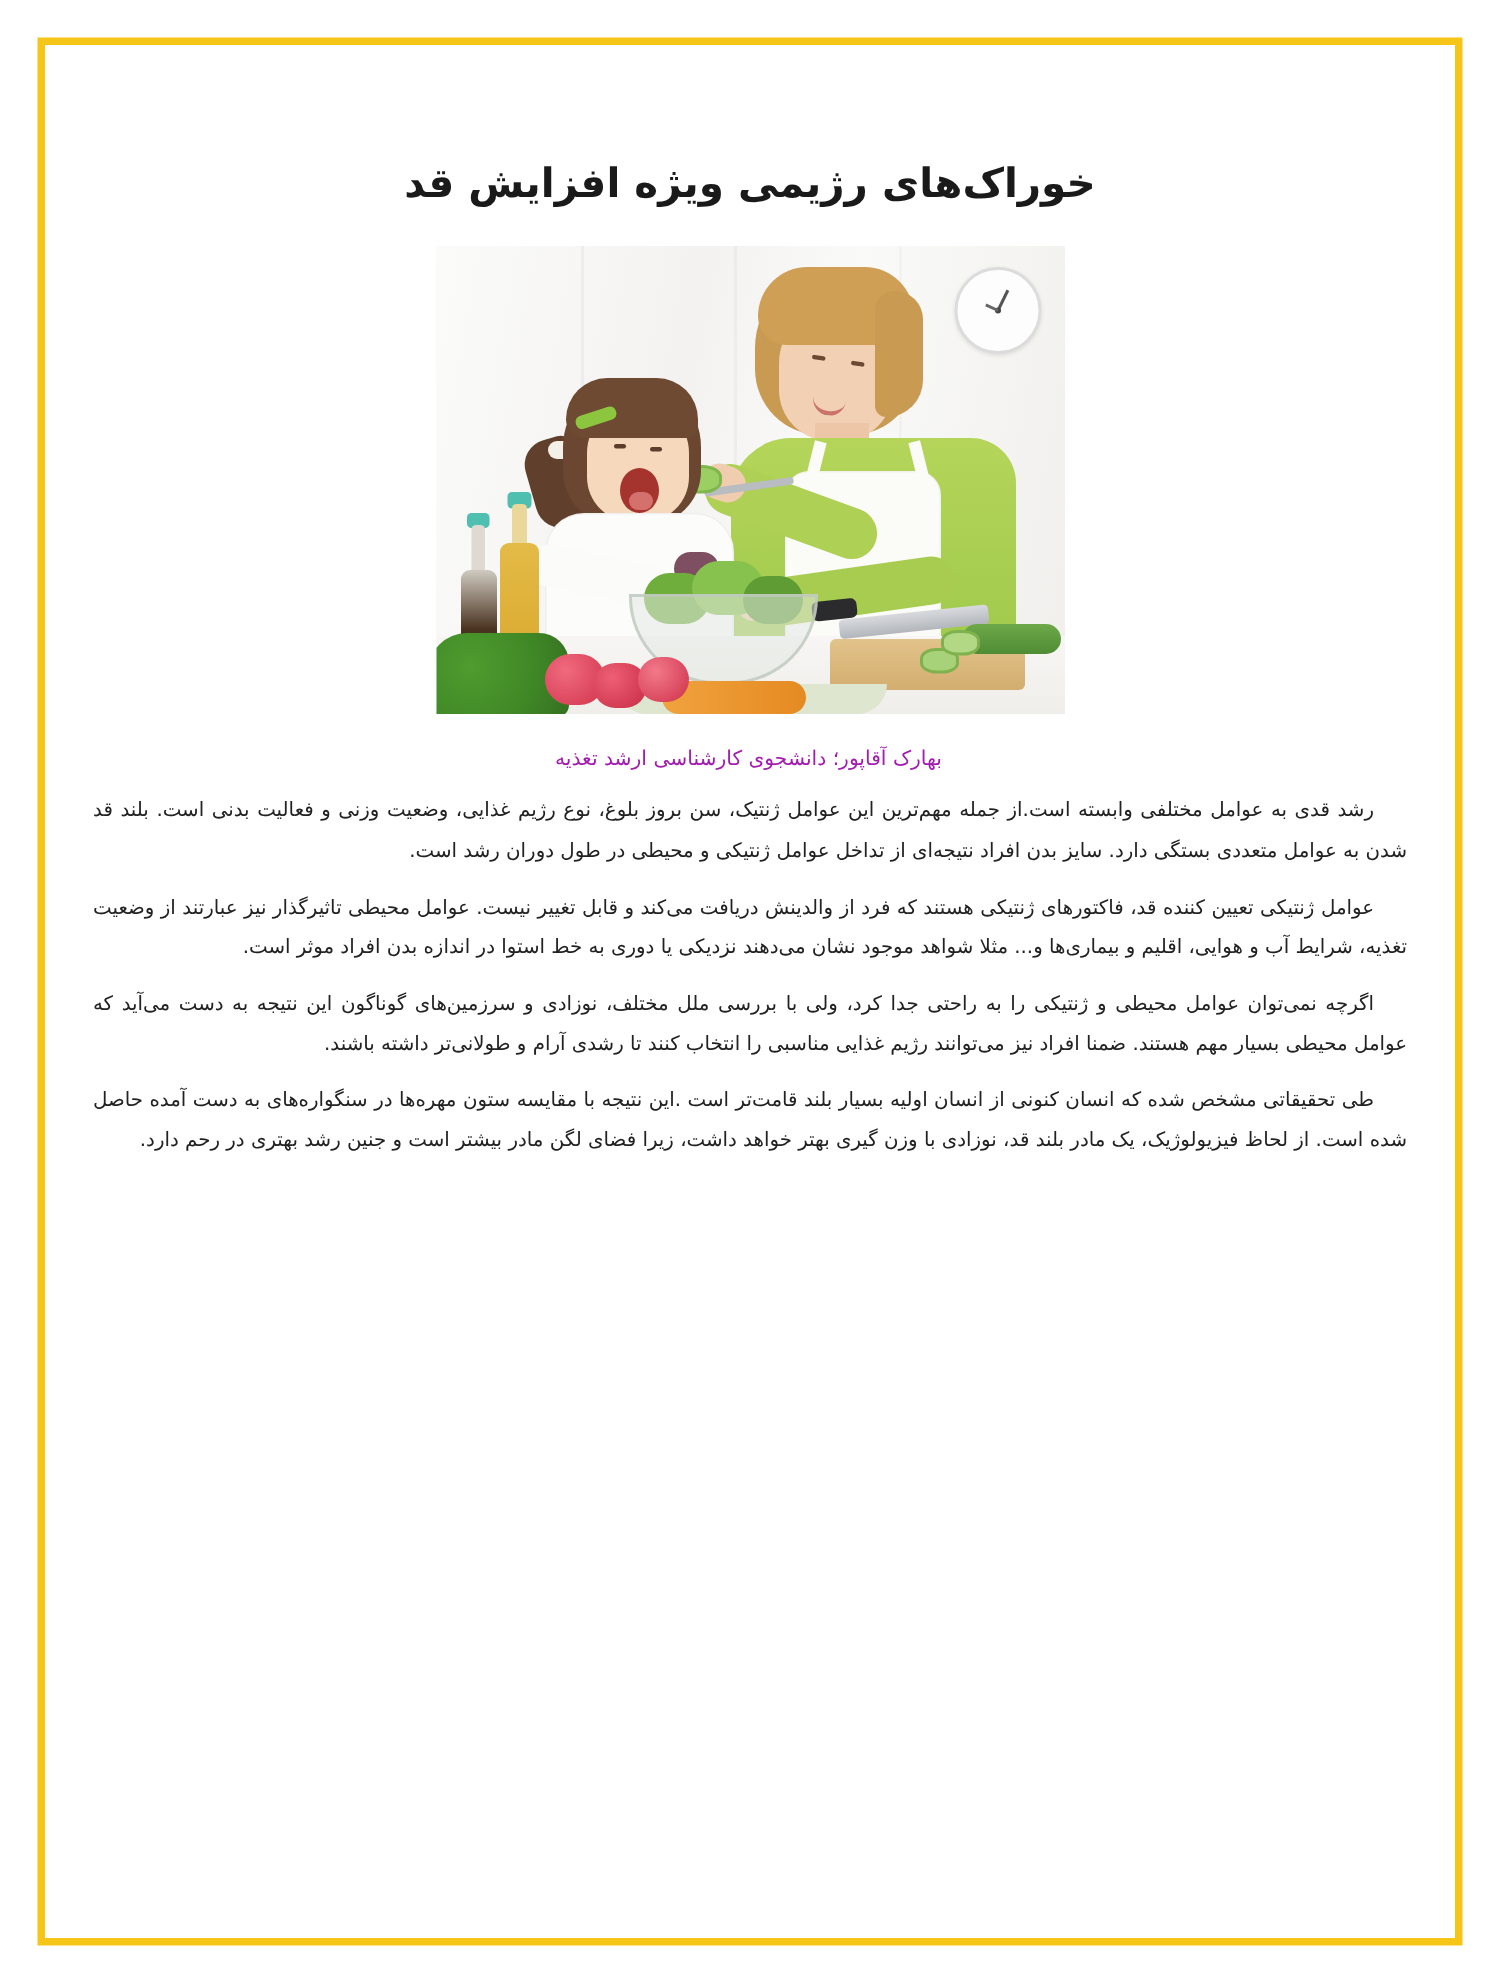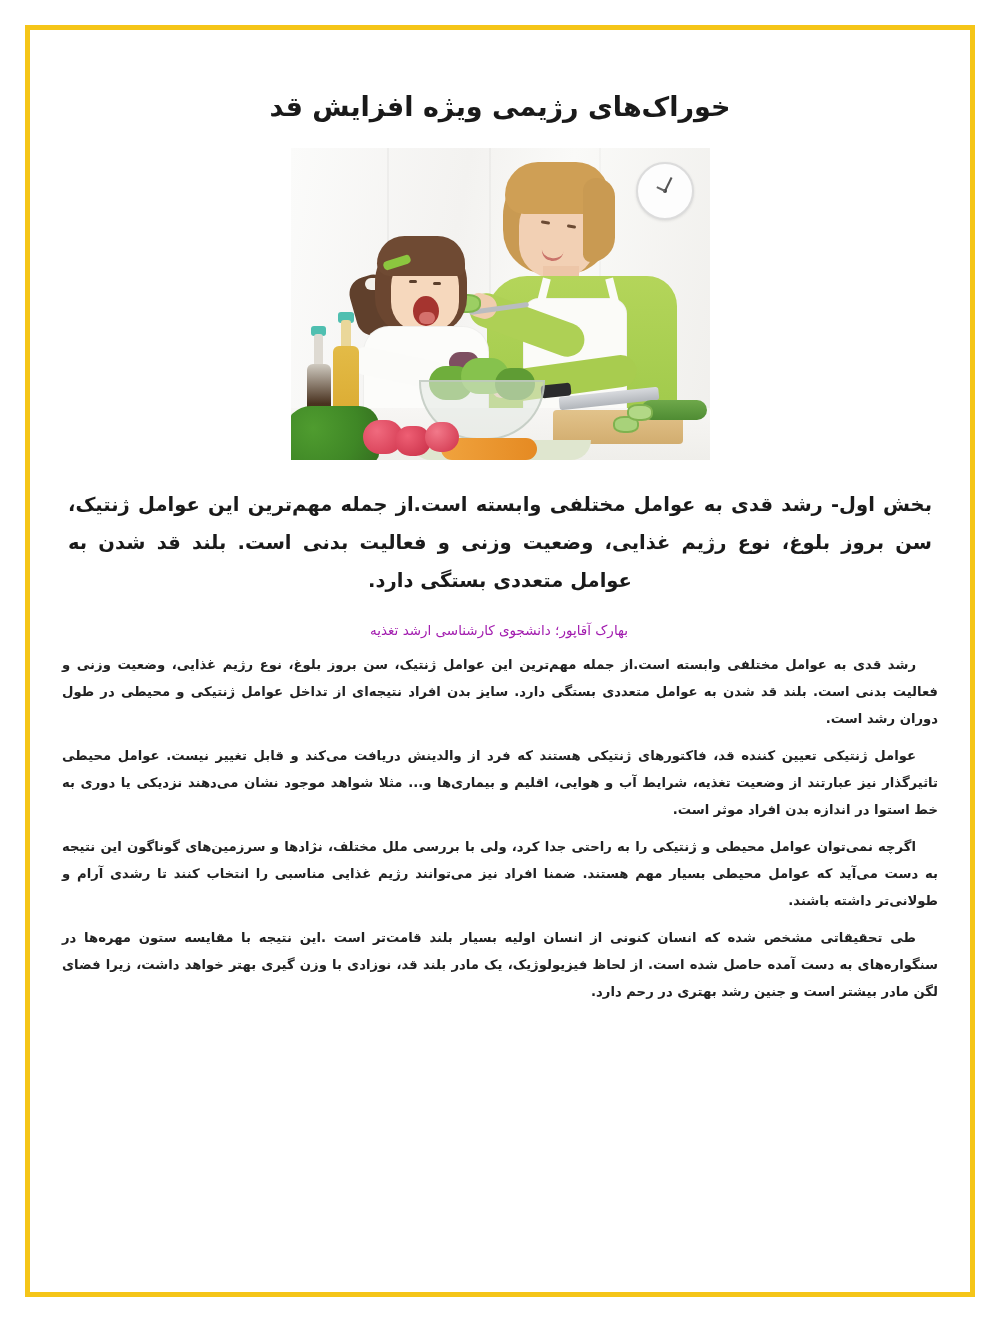--- a/index.html
+++ b/index.html
@@ -24,21 +24,21 @@
     top: 25px;
     width: 950px;
     height: 1272px;
     border: 5px solid #f5c518;
     box-sizing: border-box;
     pointer-events: none;
   }
   .content {
     position: absolute;
     left: 62px;
-    top: 44px;
+    top: 60px;
     width: 876px;
     height: 1200px;
     direction: rtl;
     text-align: right;
   }
   .doc-title {
     margin: 0;
     padding: 44px 10px 0 10px;
     font-size: 27px;
     font-weight: bold;
@@ -239,21 +239,20 @@
     padding-right: 2px;
     line-height: 1.6;
   }
   p.body {
     margin: 11px 0 0 0;
     font-size: 13.2px;
     line-height: 2.02;
     color: #222222;
     text-align: justify;
     text-indent: 22px;
-    font-weight: bold;
   }
   p.body:last-child { margin-bottom: 0; }
 </style>
 </head>
 <body>
 
 <div class="page">
 
   <div class="frame"></div>
 
@@ -325,25 +324,24 @@
       <div class="ph bottle-oil"></div>
 
       <div class="ph plate"></div>
       <div class="ph carrot"></div>
       <div class="ph herbs"></div>
       <div class="ph radish-1"></div>
       <div class="ph radish-2"></div>
       <div class="ph radish-3"></div>
     </div>
 
-    <div class="lead">بخش اول- رشد قدی به عوامل مختلفی وابسته است.از جمله مهم‌ترین این عوامل ژنتیک، سن بروز بلوغ، نوع رژیم غذایی، وضعیت وزنی و فعالیت بدنی است. بلند قد شدن به عوامل متعددی بستگی دارد.</div>
 
     <div class="byline">بهارک آقاپور؛ دانشجوی کارشناسی ارشد تغذیه</div>
 
     <p class="body">رشد قدی به عوامل مختلفی وابسته است.از جمله مهم‌ترین این عوامل ژنتیک، سن بروز بلوغ، نوع رژیم غذایی، وضعیت وزنی و فعالیت بدنی است. بلند قد شدن به عوامل متعددی بستگی دارد. سایز بدن افراد نتیجه‌ای از تداخل عوامل ژنتیکی و محیطی در طول دوران رشد است.</p>
     <p class="body">عوامل ژنتیکی تعیین کننده قد، فاکتورهای ژنتیکی هستند که فرد از والدینش دریافت می‌کند و قابل تغییر نیست. عوامل محیطی تاثیرگذار نیز عبارتند از وضعیت تغذیه، شرایط آب و هوایی، اقلیم و بیماری‌ها و... مثلا شواهد موجود نشان می‌دهند نزدیکی یا دوری به خط استوا در اندازه بدن افراد موثر است.</p>
 
 
-    <p class="body">اگرچه نمی‌توان عوامل محیطی و ژنتیکی را به راحتی جدا کرد، ولی با بررسی ملل مختلف، نژادها و سرزمین‌های گوناگون این نتیجه به دست می‌آید که عوامل محیطی بسیار مهم هستند. ضمنا افراد نیز می‌توانند رژیم غذایی مناسبی را انتخاب کنند تا رشدی آرام و طولانی‌تر داشته باشند.</p>
+    <p class="body">اگرچه نمی‌توان عوامل محیطی و ژنتیکی را به راحتی جدا کرد، ولی با بررسی ملل مختلف، نوزادی و سرزمین‌های گوناگون این نتیجه به دست می‌آید که عوامل محیطی بسیار مهم هستند. ضمنا افراد نیز می‌توانند رژیم غذایی مناسبی را انتخاب کنند تا رشدی آرام و طولانی‌تر داشته باشند.</p>
     <p class="body">طی تحقیقاتی مشخص شده که انسان کنونی از انسان اولیه بسیار بلند قامت‌تر است .این نتیجه با مقایسه ستون مهره‌ها در سنگواره‌های به دست آمده حاصل شده است. از لحاظ فیزیولوژیک، یک مادر بلند قد، نوزادی با وزن گیری بهتر خواهد داشت، زیرا فضای لگن مادر بیشتر است و جنین رشد بهتری در رحم دارد.</p>
 
   </div>
 </div>
 
 </body></html>

